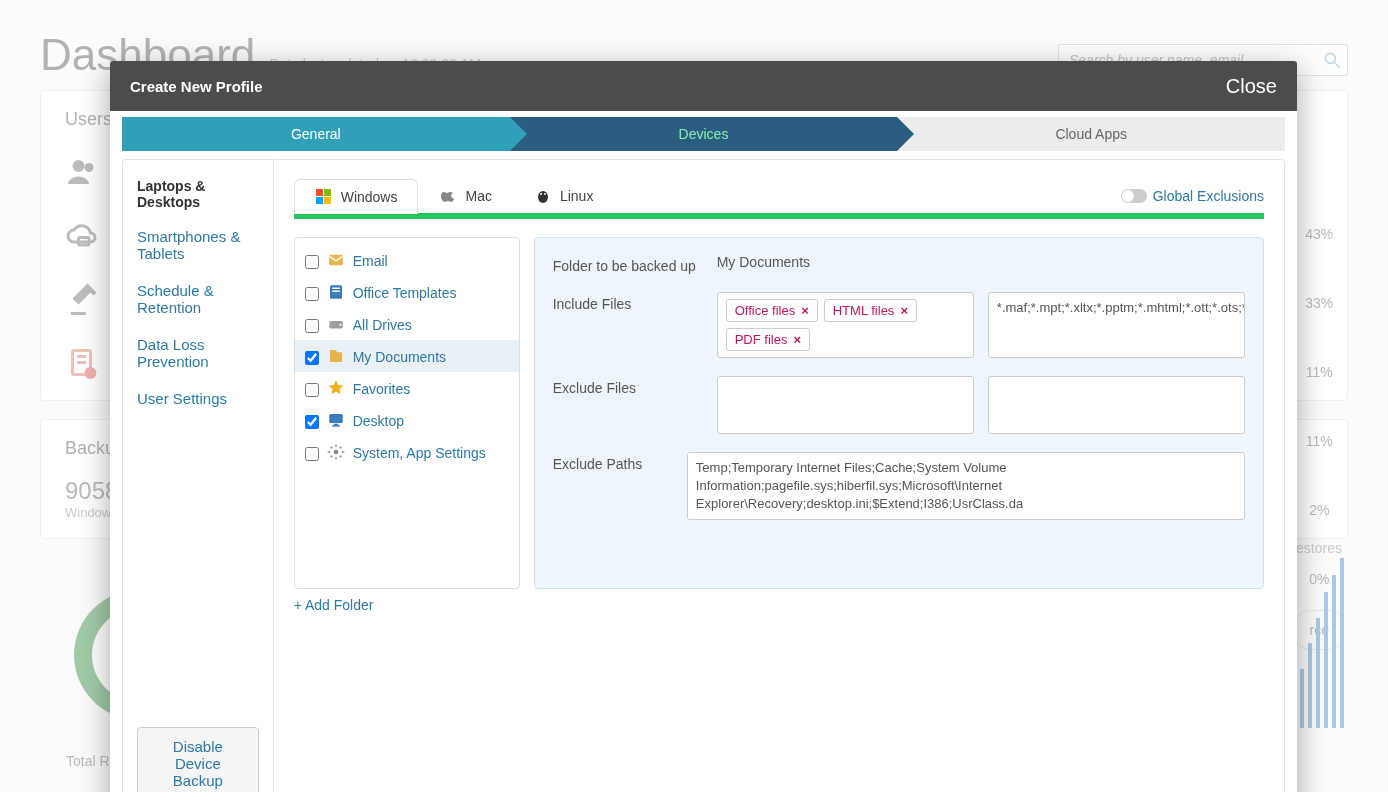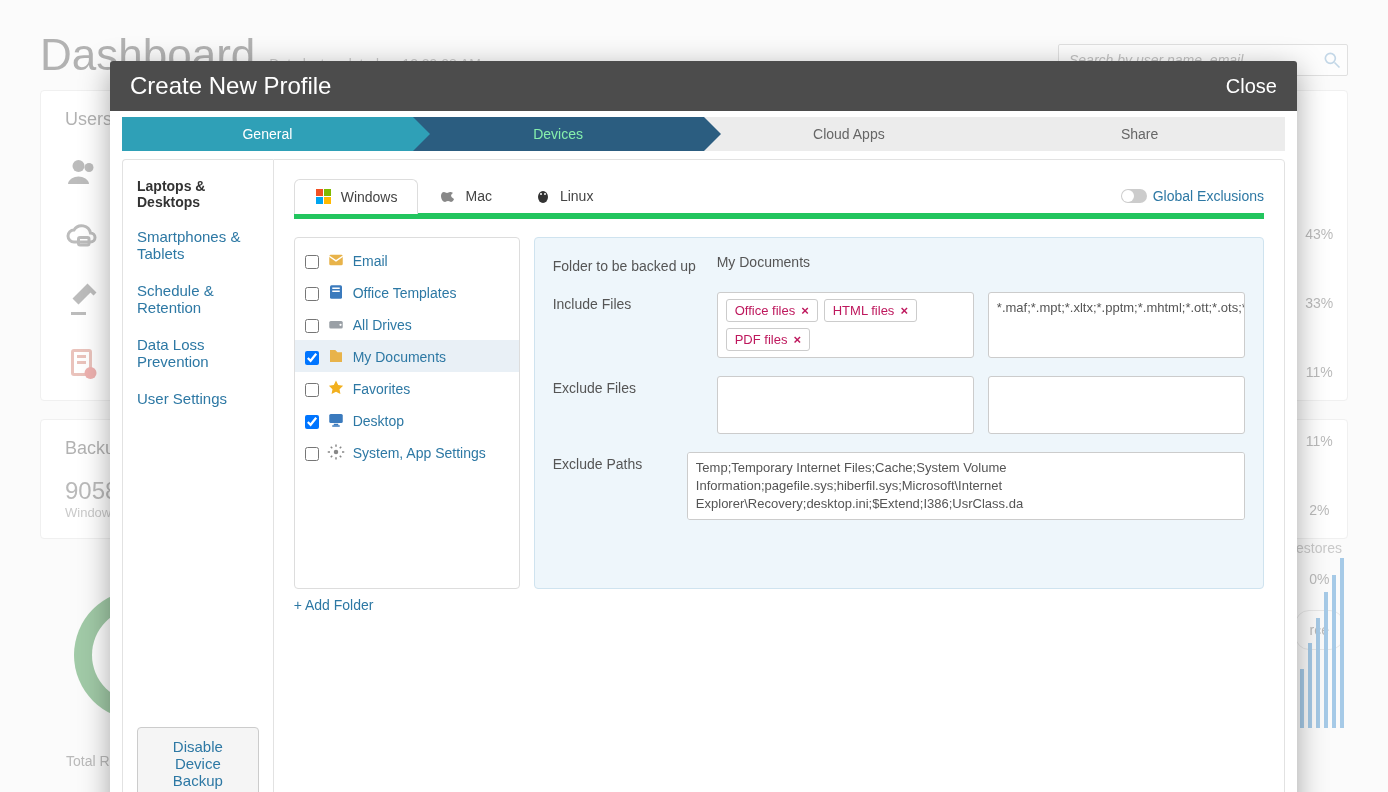--- a/index.html
+++ b/index.html
@@ -39,21 +39,21 @@
   .bottom-left{ position:absolute; bottom:20px; left:66px; color:#666; font-size:14px;}
   .bottom-left .n{ font-size:22px;}
   .ring { position:absolute; left:74px; top:590px; width:130px; height:130px; border-radius:50%; background: conic-gradient(#2f8a3c 0 94%, #e6e6e6 0 100%);}
   .ring::after{content:""; position:absolute; inset:18px; background:#fff; border-radius:50%;}
   .restores-tag{position:absolute; right:46px; top:540px; font-size:14px; color:#888;}
   .dot{display:inline-block;width:10px;height:10px;border-radius:50%;background:#3a89c9;margin-right:6px;vertical-align:middle;}
 
   
   .modal { position:absolute; left:110px; top:61px; width:1187px; background:#fff; box-shadow:0 8px 30px rgba(0,0,0,.35); border-radius:3px; overflow:hidden;}
   .modal-head { background:#4c4c4c; color:#fff; display:flex; align-items:center; padding:0 20px; height:50px;}
-  .modal-title{ font-size:24px; font-weight:400;}
+  .modal-title{ font-size:15px; font-weight:700;}
   .modal-close{ margin-left:auto; font-size:20px; cursor:pointer;}
 
   .tabstrip{ display:flex; height:34px; margin:6px 12px 0; font-size:14px;}
   .tabstrip .t{ flex:1; display:flex; align-items:center; justify-content:center; color:#666; position:relative; cursor:pointer;}
   .tabstrip .done{ background:#2fa0b7; color:#fff; }
   .tabstrip .active{ background:#2b5d80; color:#86efac;}
   .tabstrip .done::after{ content:""; position:absolute; right:-17px; top:0; width:0;height:0; border-top:17px solid transparent; border-bottom:17px solid transparent; border-left:17px solid #2fa0b7; z-index:2;}
   .tabstrip .active::after{ content:""; position:absolute; right:-17px; top:0; width:0;height:0; border-top:17px solid transparent; border-bottom:17px solid transparent; border-left:17px solid #2b5d80; z-index:2;}
   .tabstrip .rest{ background:#ececec;}
 
@@ -202,21 +202,20 @@
 <div class="modal">
   <div class="modal-head">
     <div class="modal-title">Create New Profile</div>
     <div class="modal-close">Close</div>
   </div>
 
   <div class="tabstrip">
     <div class="t done">General</div>
     <div class="t active">Devices</div>
     <div class="t rest">Cloud Apps</div>
-    <div class="t rest">Share</div>
   </div>
 
   <div class="modal-body">
     <div class="leftnav">
       <div class="hd">Laptops &amp; Desktops</div>
       <div class="lnk">Smartphones &amp; Tablets</div>
       <div class="lnk">Schedule &amp; Retention</div>
       <div class="lnk">Data Loss Prevention</div>
       <div class="lnk">User Settings</div>
       <button class="disable-btn">Disable Device Backup</button>

